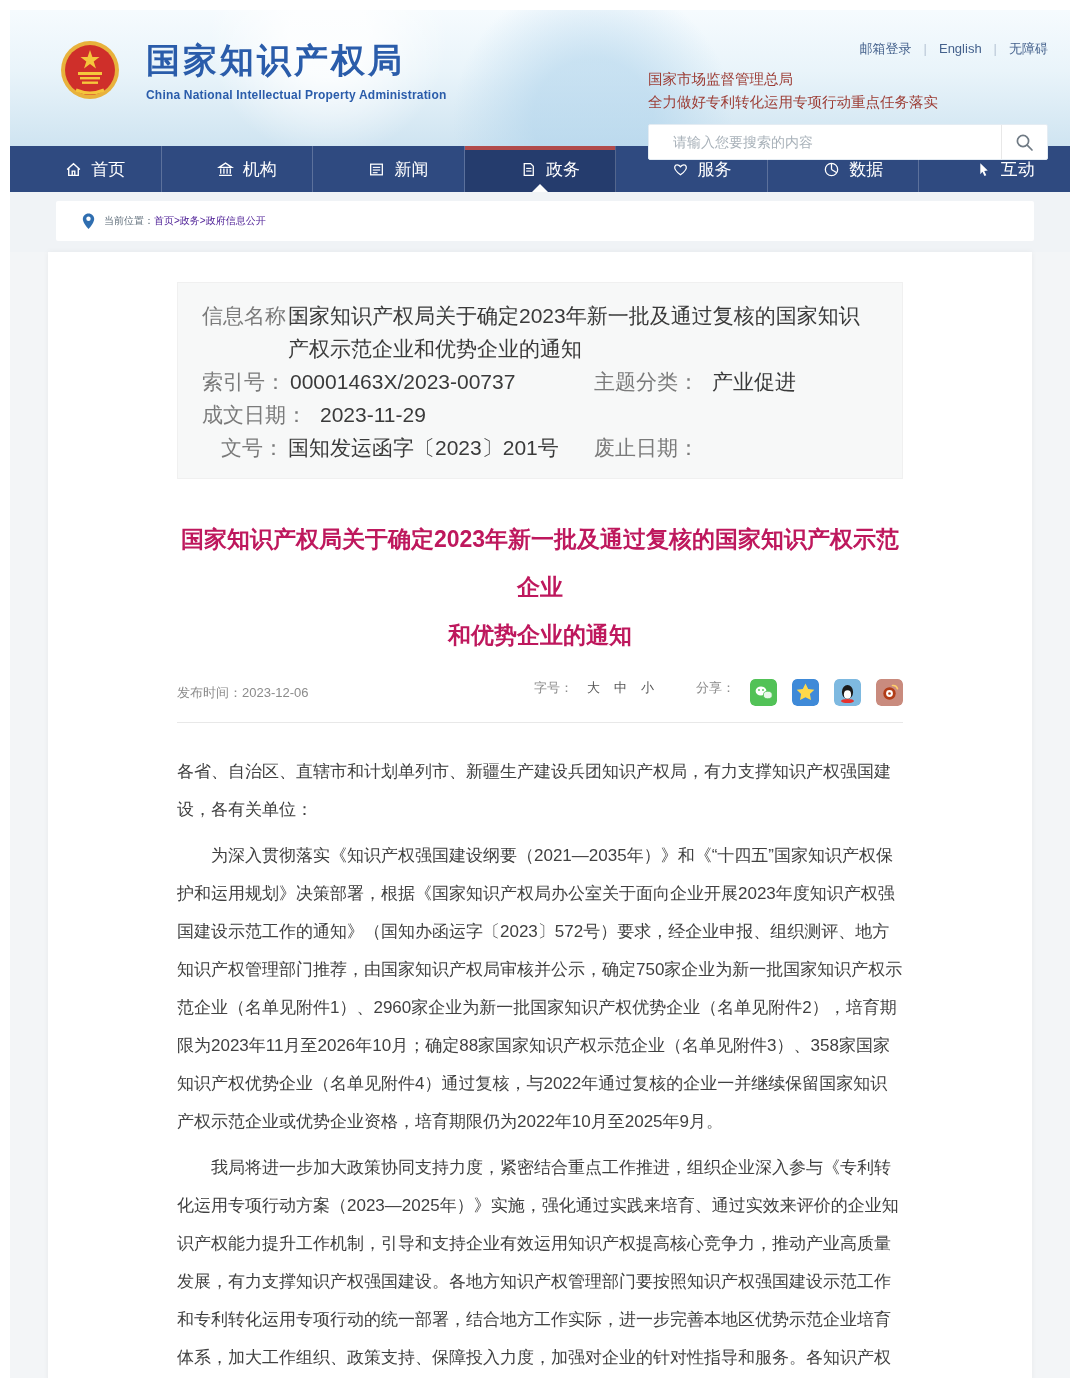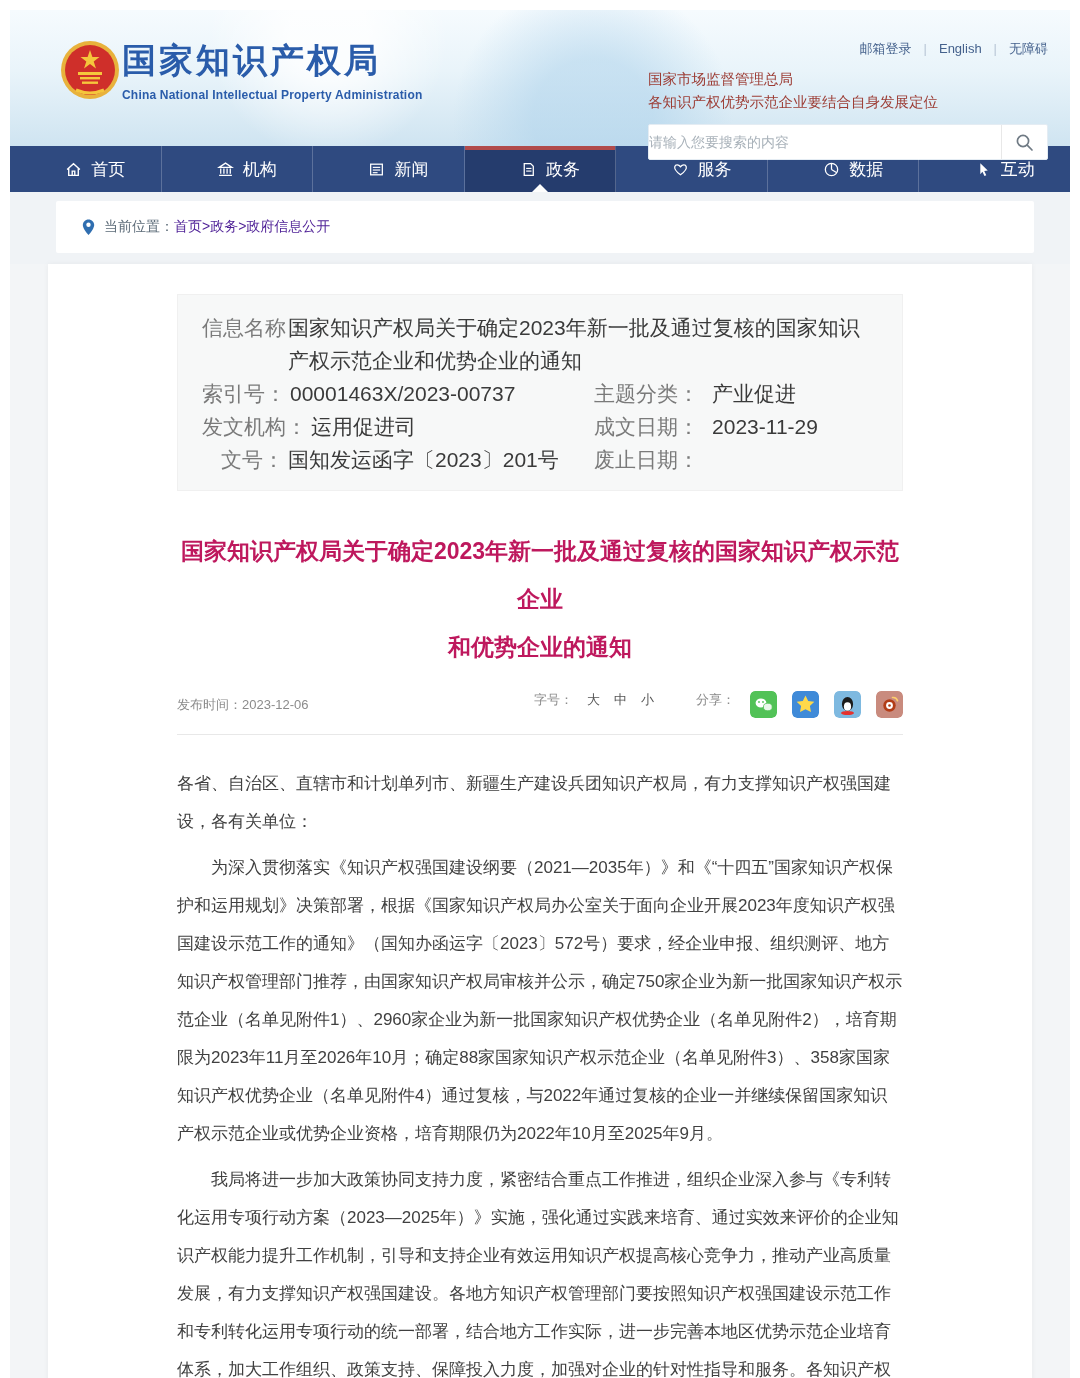--- a/index.html
+++ b/index.html
@@ -9,53 +9,53 @@
 
   
   .site-header { position:relative; height:136px;
     background:linear-gradient(180deg,#f6fbfe 0%,#e9f4fa 45%,#cfe4f1 100%); }
   .site-header::before { content:""; position:absolute; inset:0;
     background:radial-gradient(circle at 55% 80%, rgba(173,210,235,.55) 0 60px, transparent 140px),
                radial-gradient(circle at 30% 20%, rgba(255,255,255,.8) 0 40px, transparent 120px);
     pointer-events:none; }
   .logo-row { position:absolute; left:48px; top:28px; display:flex; align-items:center; }
   .emblem { width:64px; height:64px; flex:0 0 64px; }
-  .brand { margin-left:0; }
+  .brand { margin-left:24px; }
   .brand-cn { font-size:34px; font-weight:bold; color:#2a5caa; letter-spacing:3px; }
   .brand-en { font-size:12px; font-weight:bold; color:#2a5caa; margin-top:4px; letter-spacing:.2px; }
 
   .header-right { position:absolute; right:22px; top:30px; width:400px; }
   .top-links { text-align:right; font-size:13px; color:#44618c; }
   .top-links span.link { cursor:pointer; }
   .top-links .sep { color:#b8c6d6; margin:0 12px; }
   .org-links { margin-top:10px; font-size:14.5px; color:#9c3c34; line-height:23px; }
   .search-bar { margin-top:10px; height:36px; background:#fff; display:flex; align-items:center;
     border:1px solid #e4ecf3; border-radius:2px; }
-  .search-bar input { flex:1; border:none; outline:none; height:100%; padding:0 0;
+  .search-bar input { flex:1; border:none; outline:none; height:100%; padding:0 24px;
     font-size:14px; color:#333; font-family:inherit; background:transparent; }
   .search-bar input::placeholder { color:#a9b2ba; }
   .search-btn { width:46px; height:100%; display:flex; align-items:center; justify-content:center;
     border-left:1px solid #e8e8e8; cursor:pointer; }
 
   
   .main-nav { display:flex; height:46px; background:#2f4a80; }
   .nav-item { flex:1; display:flex; align-items:center; justify-content:center; gap:9px;
     color:#fff; font-size:17px; cursor:pointer; border-right:1px solid rgba(255,255,255,.22);
     position:relative;padding-left:20px; }
   .nav-item:last-child { border-right:none; }
   .nav-item.active { background:#253c6d; box-shadow:inset 0 4px 0 #b14b4b; }
   .nav-item.active::after { content:""; position:absolute; bottom:0; left:50%;
     transform:translateX(-50%); border-left:8px solid transparent; border-right:8px solid transparent;
     border-bottom:8px solid #fdfdfd; }
   .nav-icon { width:17px; height:17px; display:block; }
 
   
   .crumb-strip { background:#f0f3f6; padding:9px 0 11px; }
-  .crumb-bar { margin:0 36px 0 46px; background:#fff; height:52px; border-radius:2px;
-    display:flex; align-items:center; padding-left:26px; font-size:14px; color:#5c6b78; }
+  .crumb-bar { margin:0 36px 0 46px; background:#fff; height:40px; border-radius:2px;
+    display:flex; align-items:center; padding-left:26px; font-size:10px; color:#5c6b78; }
   .crumb-bar .pin { width:13px; height:17px; margin-right:9px; }
   .crumb-path { color:#4c1d95; cursor:pointer; }
 
   
   .main-wrap { background:#f3f5f7; height:1130px; }
   .card { margin:0 38px; background:#fff; height:100%; box-shadow:0 0 6px rgba(0,0,0,.05);
     overflow:hidden; }
   .content-col { width:726px; margin:0 auto; }
 
   .info-box { margin-top:30px; background:#f7f8f8; border:1px solid #f0f0f0;
@@ -103,21 +103,21 @@
         <div class="brand-en">China National Intellectual Property Administration</div>
       </div>
     </div>
 
     <div class="header-right">
       <div class="top-links">
         <span class="link">邮箱登录</span><span class="sep">|</span><span class="link">English</span><span class="sep">|</span><span class="link">无障碍</span>
       </div>
       <div class="org-links">
         <div>国家市场监督管理总局</div>
-        <div>各知识产权优势示范企业要结合自身发展定位</div>
+        <div>全力做好专利转化运用专项行动重点任务落实</div>
       </div>
       <div class="search-bar">
         <input type="text" placeholder="请输入您要搜索的内容" style="">
         <div class="search-btn">
           <svg width="19" height="19" viewBox="0 0 19 19">
             <circle cx="8" cy="8" r="5.6" fill="none" stroke="#6f7a84" stroke-width="1.7"></circle>
             <line x1="12.2" y1="12.2" x2="17" y2="17" stroke="#6f7a84" stroke-width="1.7" stroke-linecap="round"></line>
           </svg>
         </div>
       </div>
@@ -199,24 +199,20 @@
             <div class="info-cell left">
               <span class="info-label">索引号：</span>
               <span class="info-value">00001463X/2023-00737</span>
             </div>
             <div class="info-cell right">
               <span class="info-label">主题分类：</span>
               <span class="info-value">产业促进</span>
             </div>
           </div>
           <div class="info-row">
-            <div class="info-cell left">
-              <span class="info-label">发文机构：</span>
-              <span class="info-value">运用促进司</span>
-            </div>
             <div class="info-cell right">
               <span class="info-label">成文日期：</span>
               <span class="info-value">2023-11-29</span>
             </div>
           </div>
           <div class="info-row">
             <div class="info-cell left">
               <span class="info-label">文号：</span>
               <span class="info-value">国知发运函字〔2023〕201号</span>
             </div>

